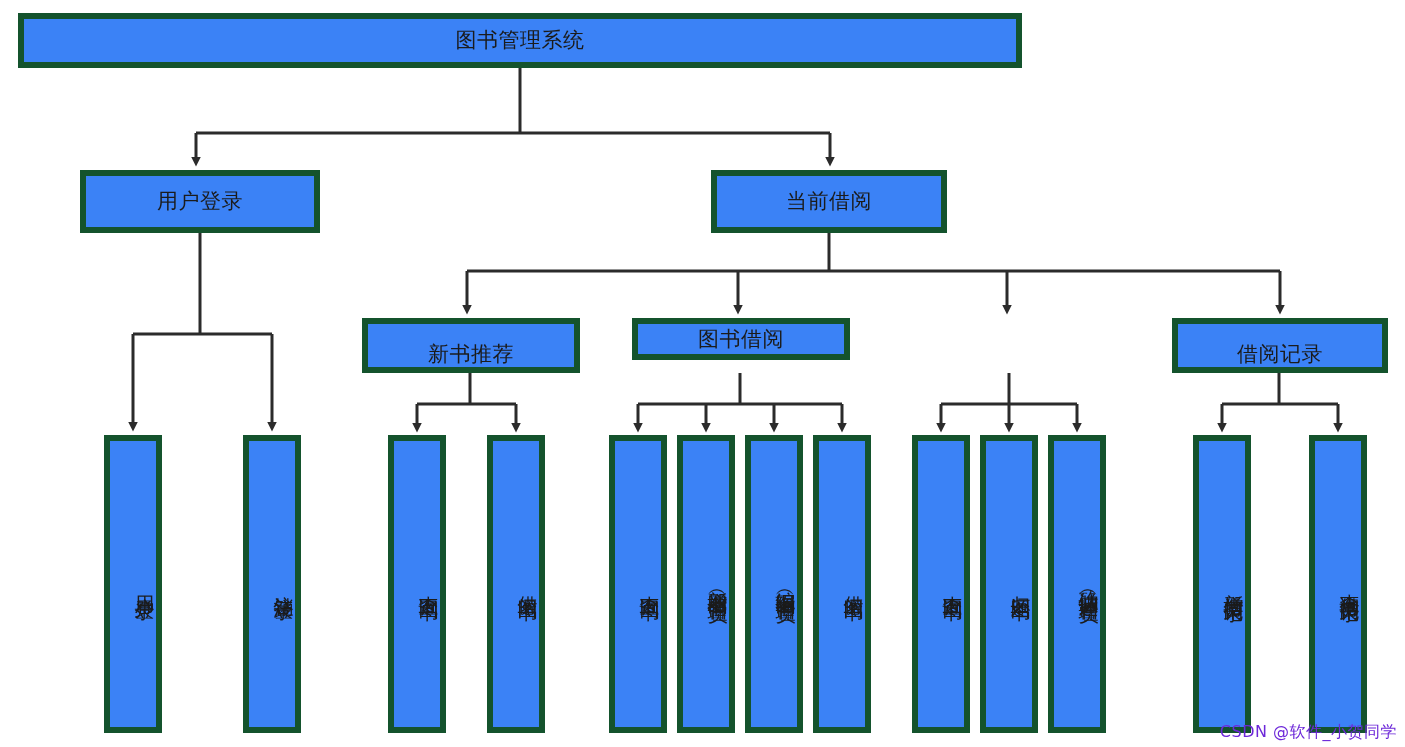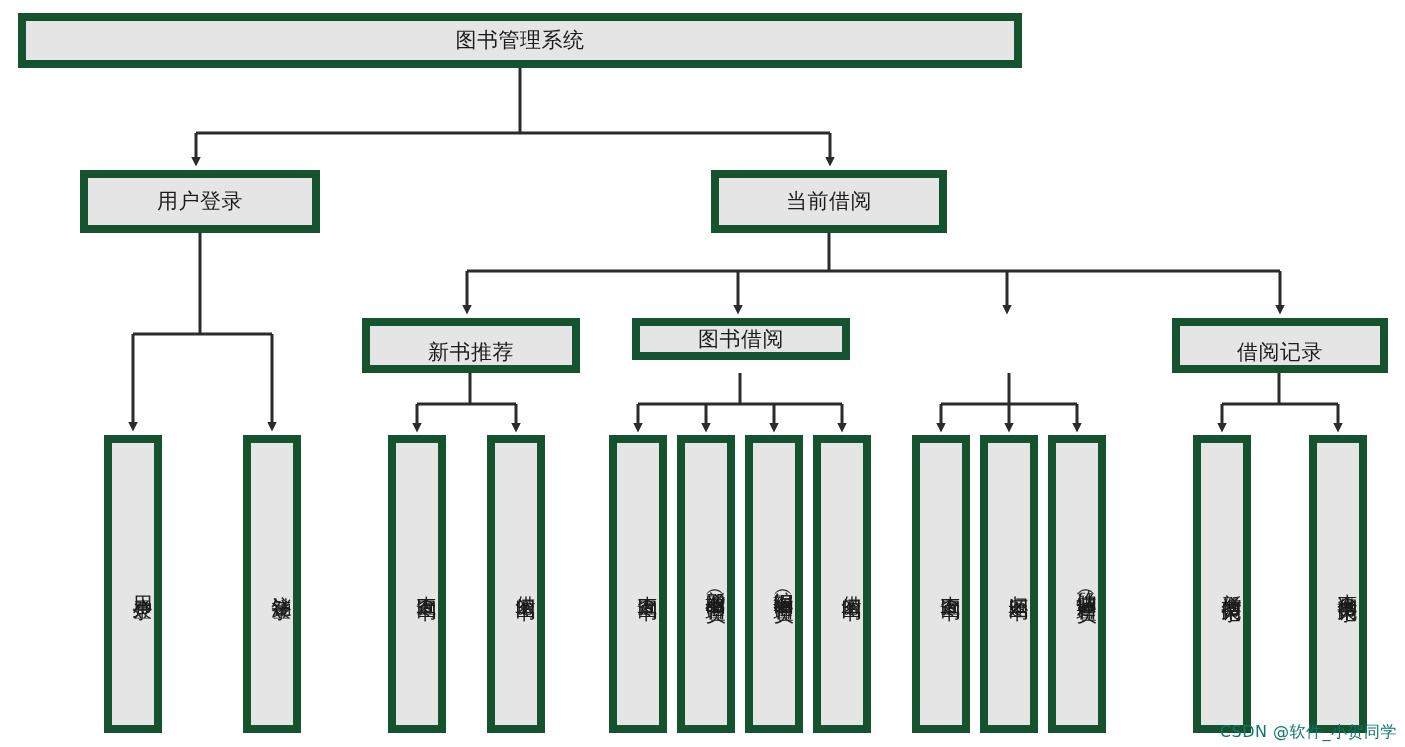--- a/index.html
+++ b/index.html
@@ -22,22 +22,22 @@
     position: absolute;
     left: 0;
     top: 0;
     width: 1405px;
     height: 747px;
     pointer-events: none;
   }
   .node {
     position: absolute;
     box-sizing: border-box;
-    border: 8px solid #14532d;
-    background: #e5e5e5;
+    border: 6px solid #14532d;
+    background: #3b82f6;
     display: flex;
     align-items: center;
     justify-content: center;
     color: #1b1b1b;
     line-height: 1.18;
   }
   .node.horiz {
     font-size: 21px;
     letter-spacing: 0.5px;
   }
@@ -54,21 +54,21 @@
     writing-mode: vertical-rl;
     text-orientation: upright;
     display: block;
     white-space: nowrap;
   }
   #watermark {
     position: absolute;
     right: 8px;
     bottom: 4px;
     font-size: 16px;
-    color: #0f766e;
+    color: #6d28d9;
     letter-spacing: 0.5px;
     white-space: nowrap;
     user-select: none;
   }
 </style>
 </head>
 <body>
 
 <div id="diagram-root">
 

